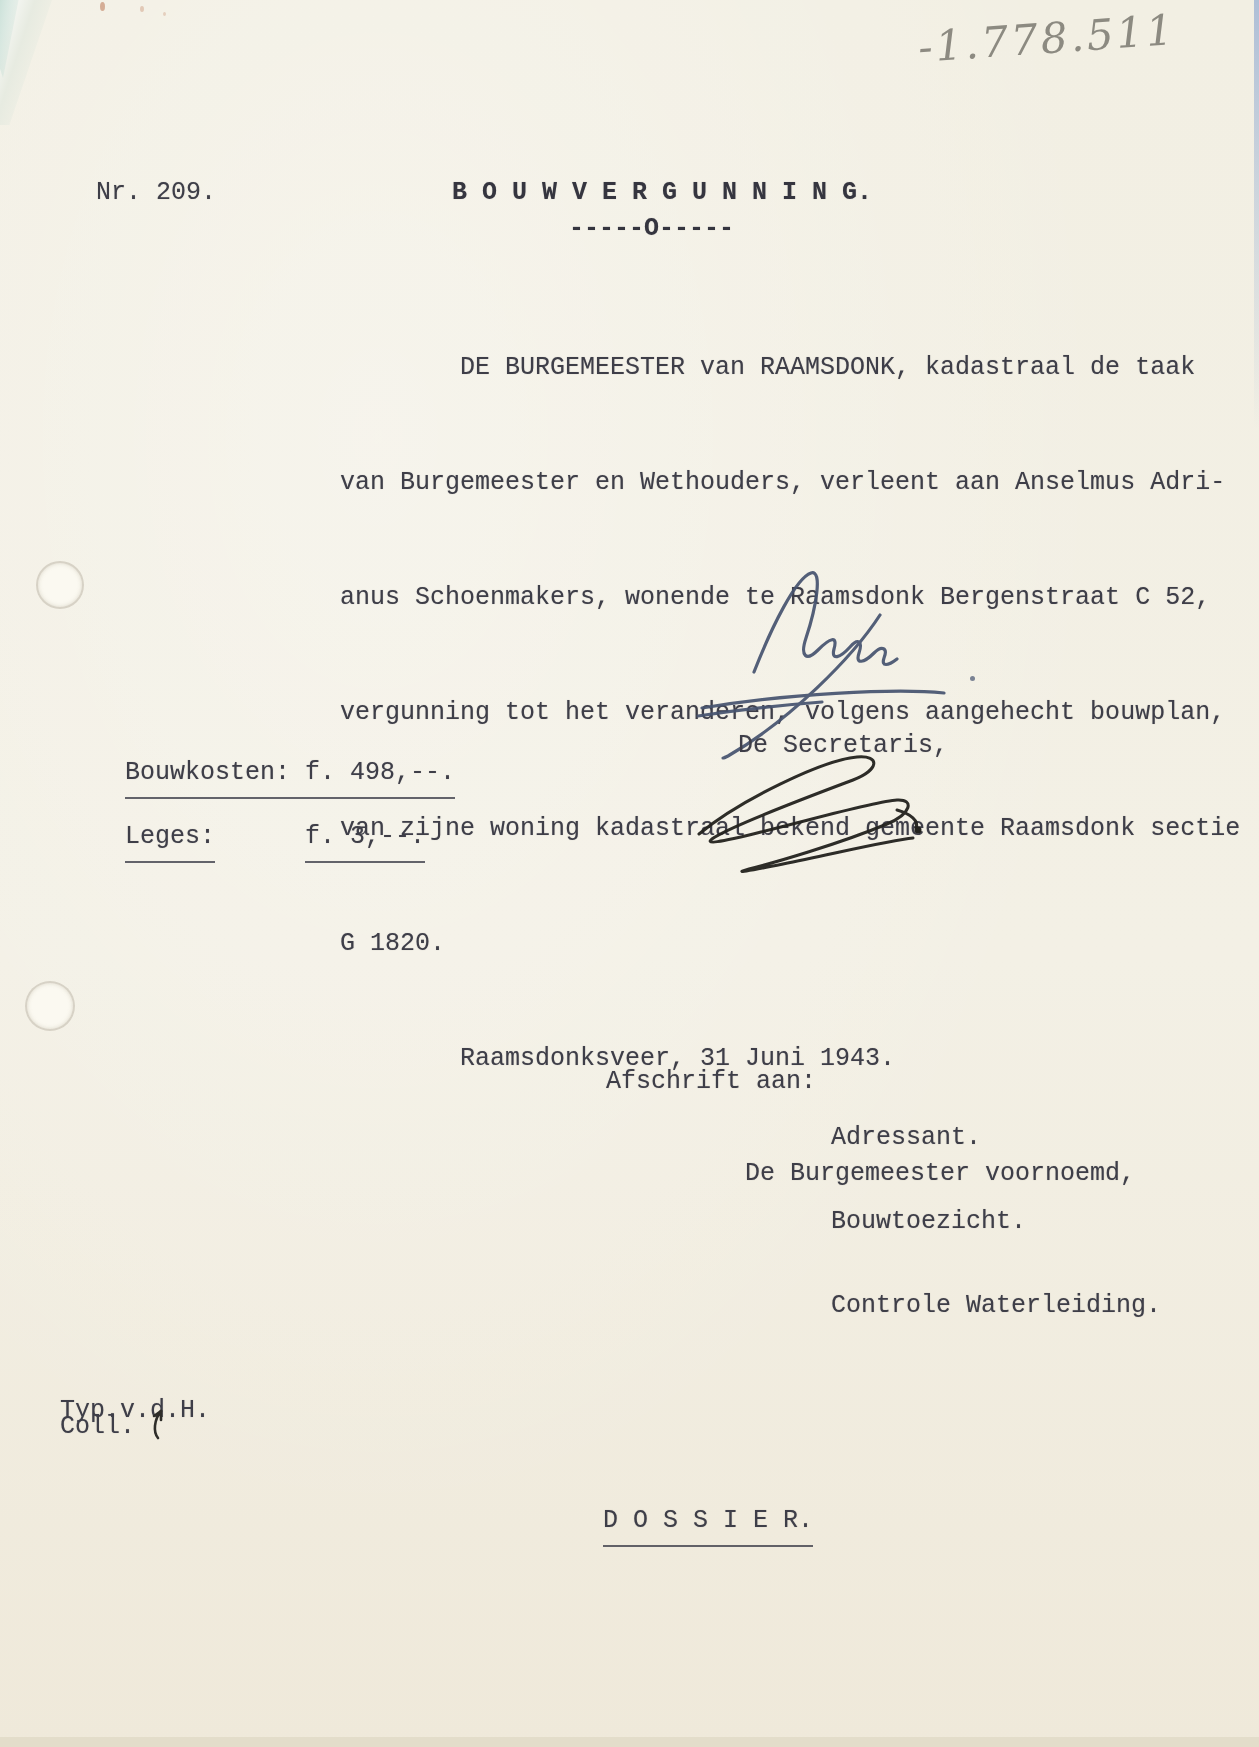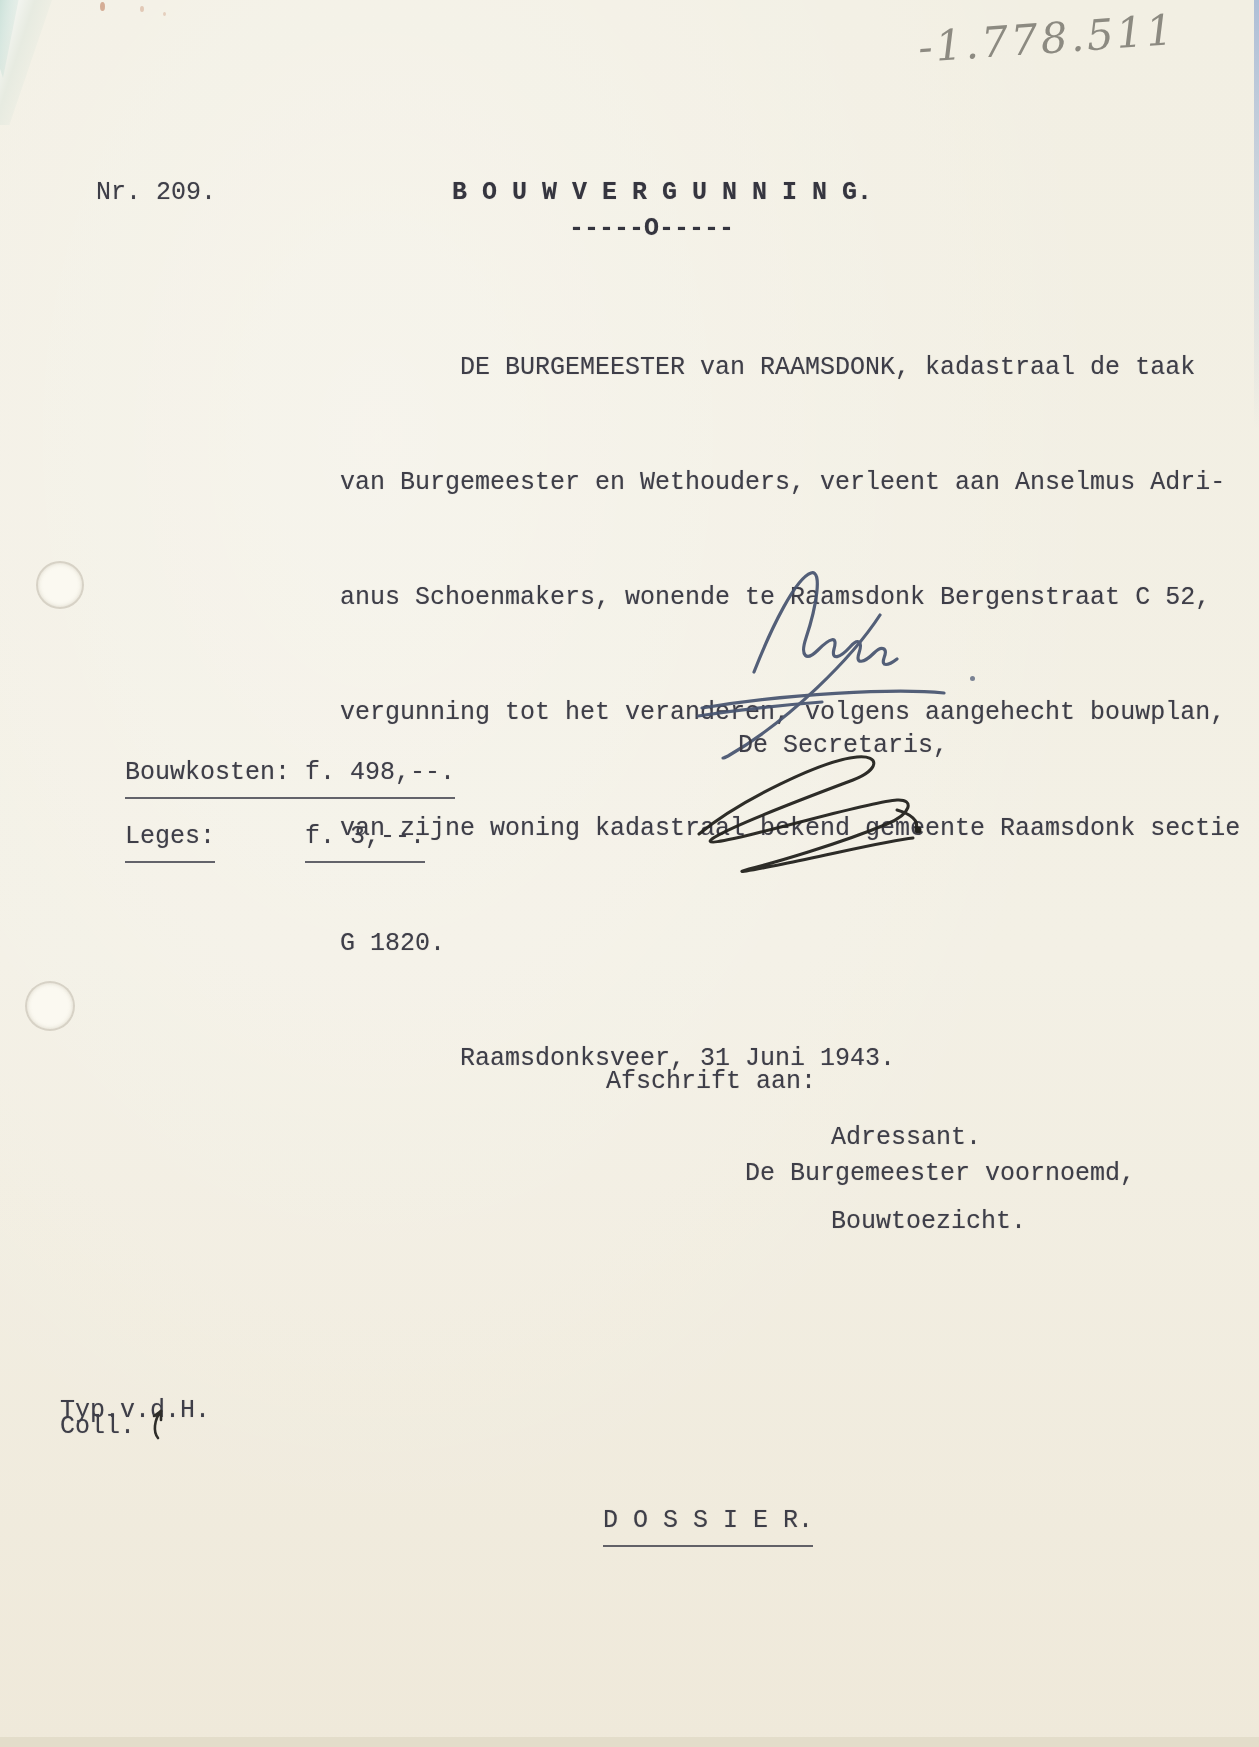--- a/index.html
+++ b/index.html
@@ -131,20 +131,21 @@
   <div class="tw cost-row" style="top:792px;">
     <span class="label-cell"><span class="underlined">Leges:</span></span><span class="underlined">f. 3,--.</span>
   </div>
 
   <div class="tw dist-block">
     <div class="dist-row">
       <span class="dist-label">Afschrift aan: </span>
       <span class="dist-items">
         <div>Adressant.</div>
         <div>Bouwtoezicht.</div>
+        <div>Controle Waterleiding.</div>
       </span>
     </div>
   </div>
 
   <div class="tw" style="left:60px; top:1384px;margin-top:12px;">Typ.v.d.H.</div>
   <div class="tw" style="left:60px; top:1412px;">Coll.</div>
   <svg class="sig" style="left:146px; top:1406px;" width="24" height="38" viewBox="0 0 24 38">
     <g fill="none" stroke="#2e2d29" stroke-width="2.6" stroke-linecap="round">
       <path d="M 12 32 C 7 26 8 14 15 5"></path>
       <path d="M 15 5 L 8 10"></path>

